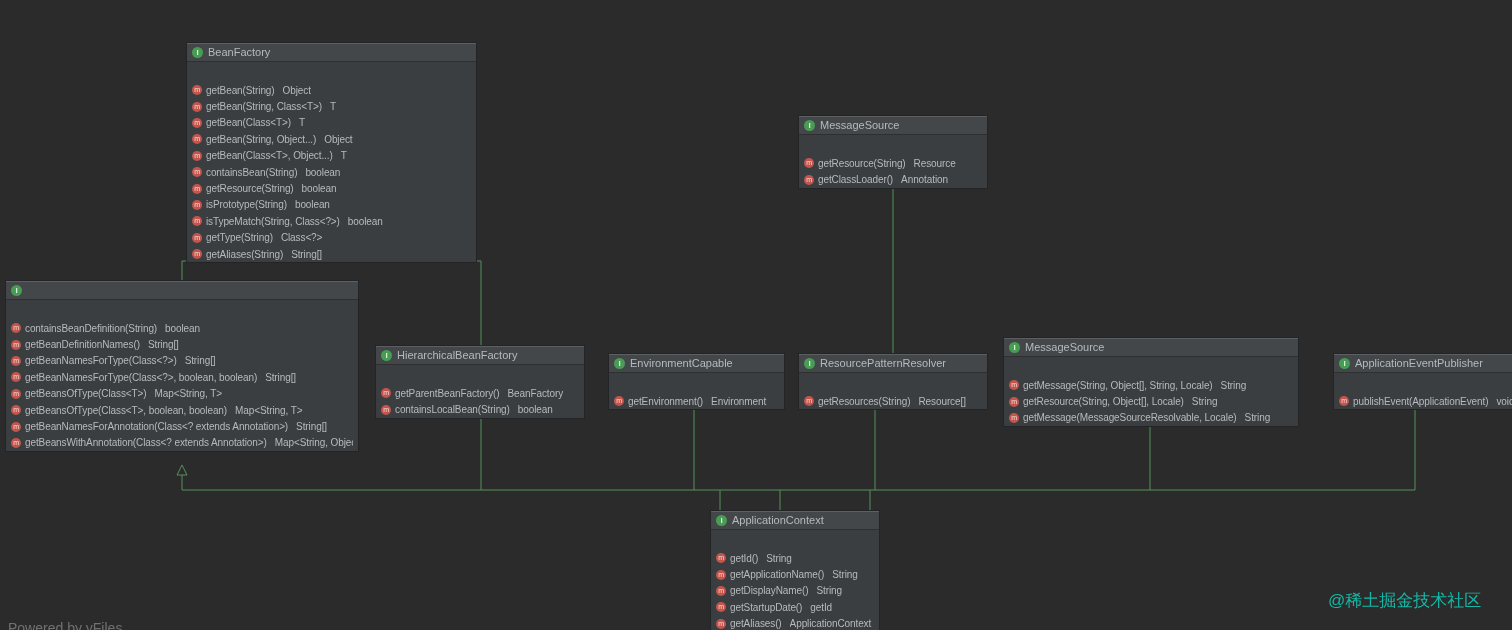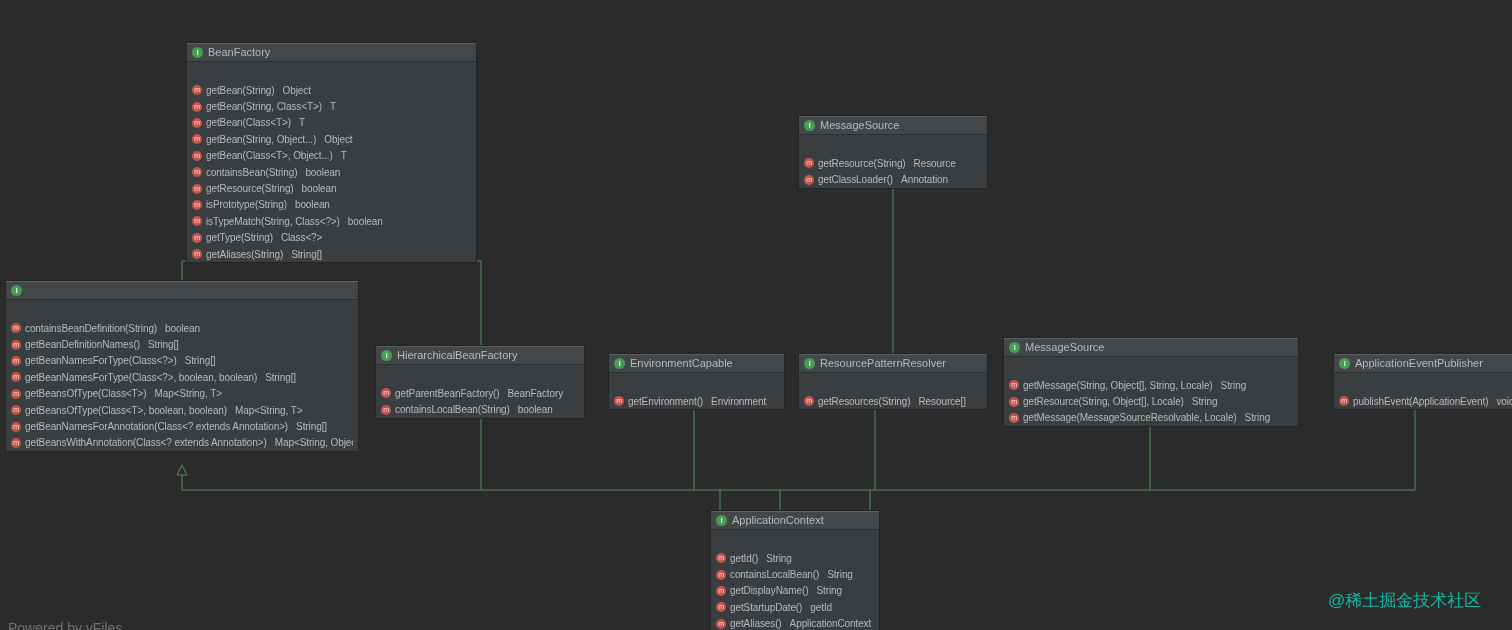--- a/index.html
+++ b/index.html
@@ -349,21 +349,21 @@
       <span class="title">ApplicationContext</span>
     </div>
     <div class="rows">
         <div class="row">
           <span class="micon">m</span>
           <span class="sig">getId()</span>
           <span class="ret">String</span>
         </div>
         <div class="row">
           <span class="micon">m</span>
-          <span class="sig">containsLocalBean()</span>
+          <span class="sig">getApplicationName()</span>
           <span class="ret">String</span>
         </div>
         <div class="row">
           <span class="micon">m</span>
           <span class="sig">getDisplayName()</span>
           <span class="ret">String</span>
         </div>
         <div class="row">
           <span class="micon">m</span>
           <span class="sig">getStartupDate()</span>

